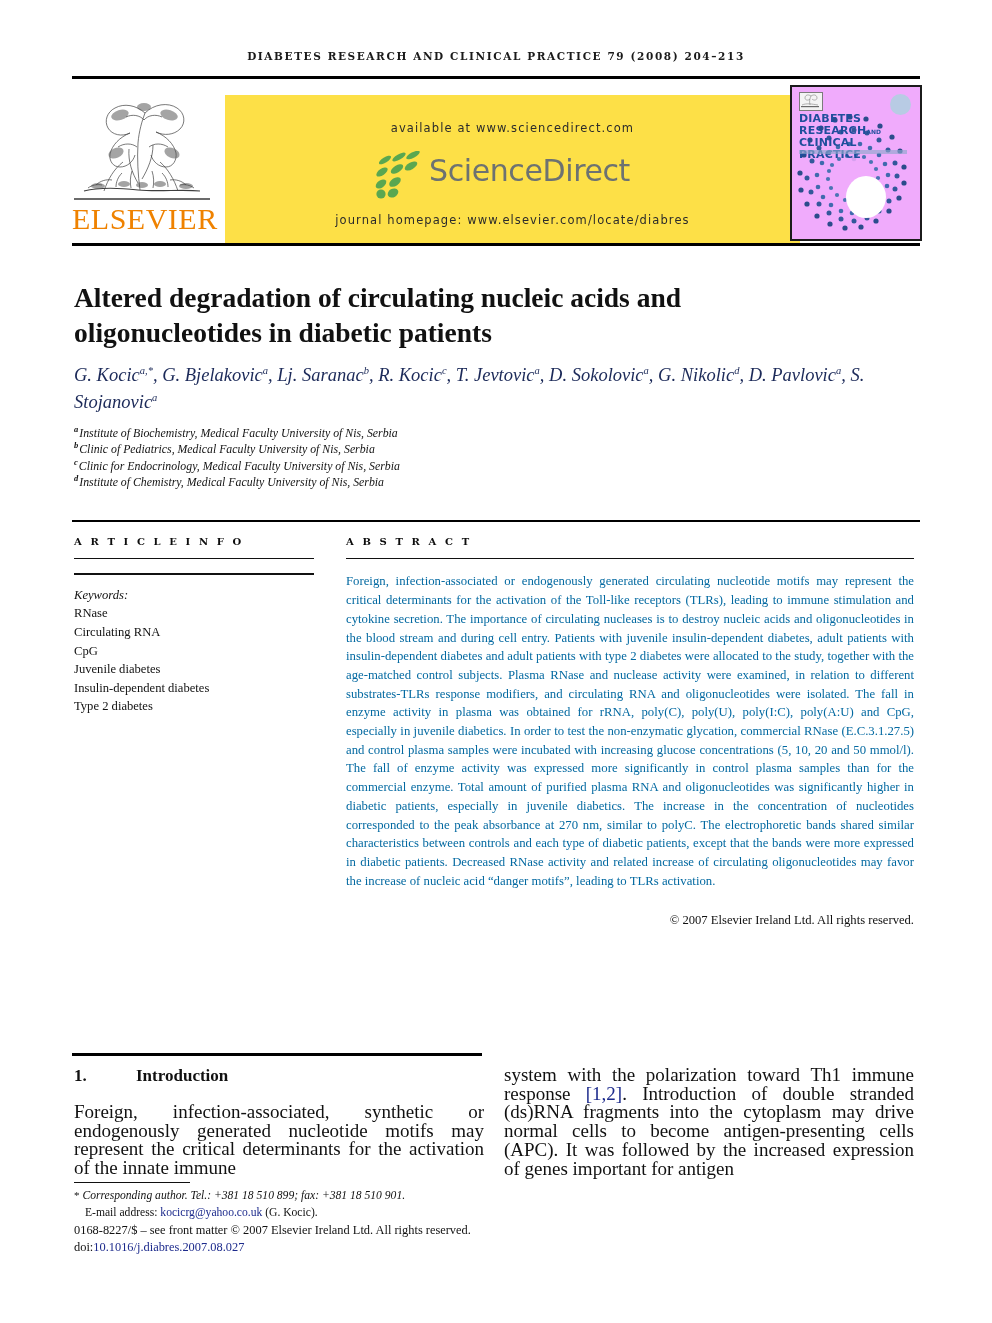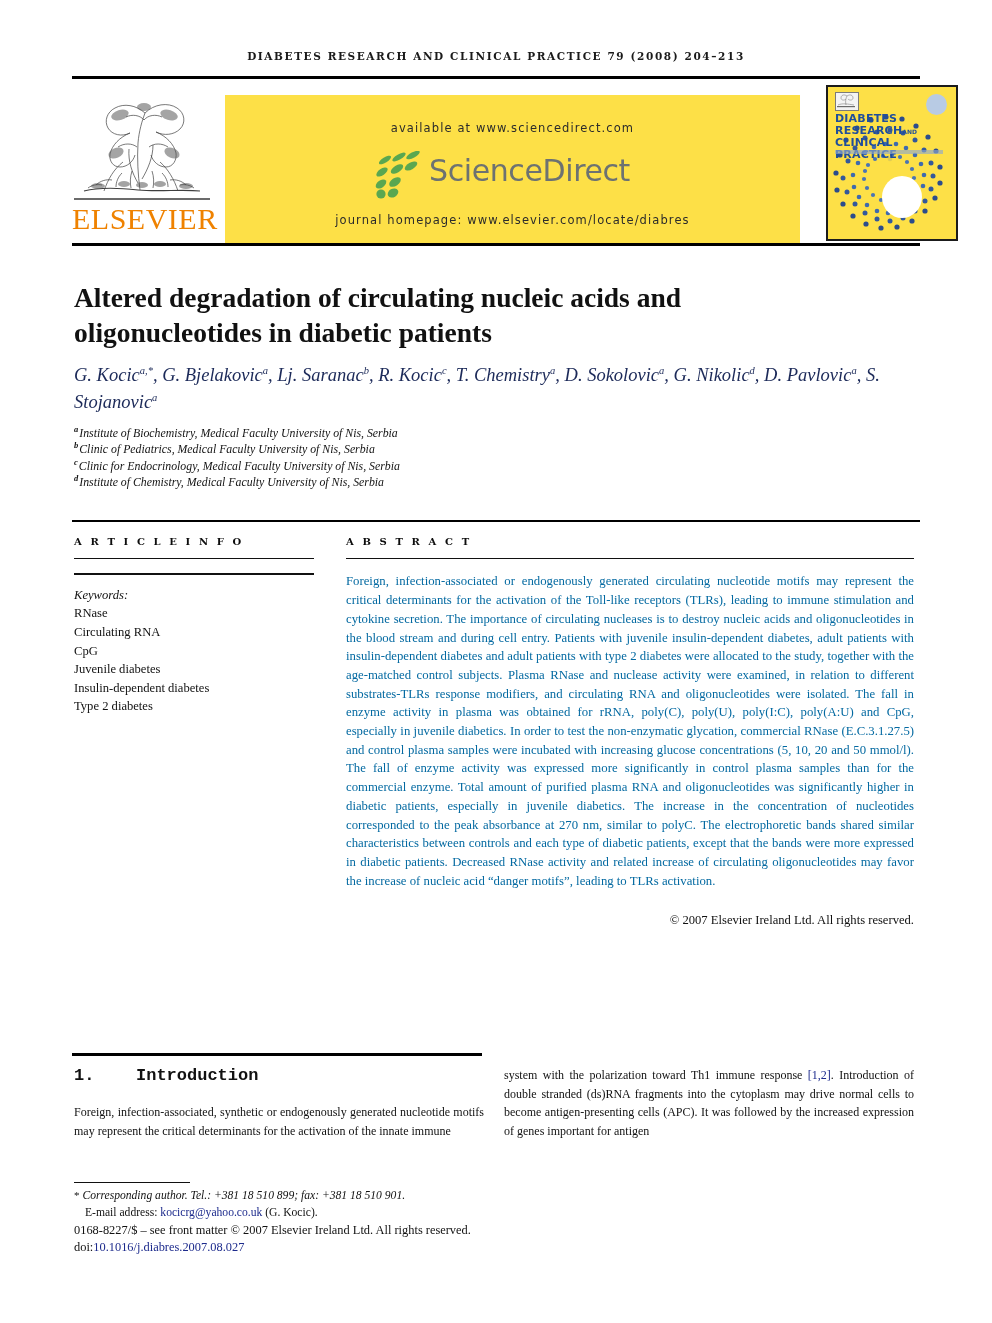--- a/index.html
+++ b/index.html
@@ -137,26 +137,26 @@
     top: 6px;
     font-family: "DejaVu Sans", sans-serif;
     font-size: 30px;
     color: #6d7271;
     letter-spacing: -0.4px;
     white-space: nowrap;
   }
 
   .cover {
     position: absolute;
-    left: 754px;
+    left: 718px;
     top: 0px;
     width: 128px;
     height: 152px;
     border: 2px solid #1b1b1b;
-    background: #fde047;
+    background: #f0abfc;
     overflow: hidden;
   }
   .cover-inner { position: absolute; left:0; top:0; width:124px; height:148px; }
   .cover-title {
     position: absolute;
     left: 7px;
     top: 26px;
     width: 112px;
     font-family: "DejaVu Sans", sans-serif;
     font-weight: bold;
@@ -324,31 +324,31 @@
     top: 1053px;
     width: 410px;
     height: 3px;
     background: #000;
   }
   .sec-head {
     position: absolute;
     left: 74px;
     top: 1066px;
     width: 410px;
-    font-family: Liberation Mono, monospace;
+    font-family: Liberation Serif, serif;
     font-weight: bold;
     font-size: 17px;
     color: #111;
   }
   .sec-head .num { display: inline-block; width: 62px; }
 
   .body-col {
     position: absolute;
     font-family: "Liberation Serif", serif;
-    font-size: 12px;
+    font-size: 19px;
     line-height: 18.7px;
     text-align: justify;
     color: #111;
     width: 410px;
   }
   .body-col.left  { left: 74px;  top: 1103px; }
   .body-col.right { left: 504px; top: 1066px; }
   .cite { color: #1c2a8c; }
 
   
@@ -581,21 +581,21 @@
         <span>RESEARCH</span><span class="small">AND</span><br>
         <span>CLINICAL PRACTICE</span>
       </div>
       <div class="cover-sub"></div>
     </div>
   </div>
   <div class="rule-mast"></div>
 
   <h1 class="article-title">Altered degradation of circulating nucleic acids and oligonucleotides in diabetic patients</h1>
 
-  <div class="authors"><span>G. Kocic</span><sup>a,*</sup>, <span>G. Bjelakovic</span><sup>a</sup>, <span>Lj. Saranac</span><sup>b</sup>, <span>R. Kocic</span><sup>c</sup>, <span>T. Chemistry</span><sup>a</sup>, <span>D. Sokolovic</span><sup>a</sup>, <span>G. Nikolic</span><sup>d</sup>, <span>D. Pavlovic</span><sup>a</sup>, <span>S. Stojanovic</span><sup>a</sup></div>
+  <div class="authors"><span>G. Kocic</span><sup>a,*</sup>, <span>G. Bjelakovic</span><sup>a</sup>, <span>Lj. Saranac</span><sup>b</sup>, <span>R. Kocic</span><sup>c</sup>, <span>T. Jevtovic</span><sup>a</sup>, <span>D. Sokolovic</span><sup>a</sup>, <span>G. Nikolic</span><sup>d</sup>, <span>D. Pavlovic</span><sup>a</sup>, <span>S. Stojanovic</span><sup>a</sup></div>
 
   <div class="affiliations">
       <div class="aff"><sup>a</sup>Institute of Biochemistry, Medical Faculty University of Nis, Serbia</div>
       <div class="aff"><sup>b</sup>Clinic of Pediatrics, Medical Faculty University of Nis, Serbia</div>
       <div class="aff"><sup>c</sup>Clinic for Endocrinology, Medical Faculty University of Nis, Serbia</div>
       <div class="aff"><sup>d</sup>Institute of Chemistry, Medical Faculty University of Nis, Serbia</div>
     </div>
 
   <div class="rule-section rule-info-top"></div>
 

